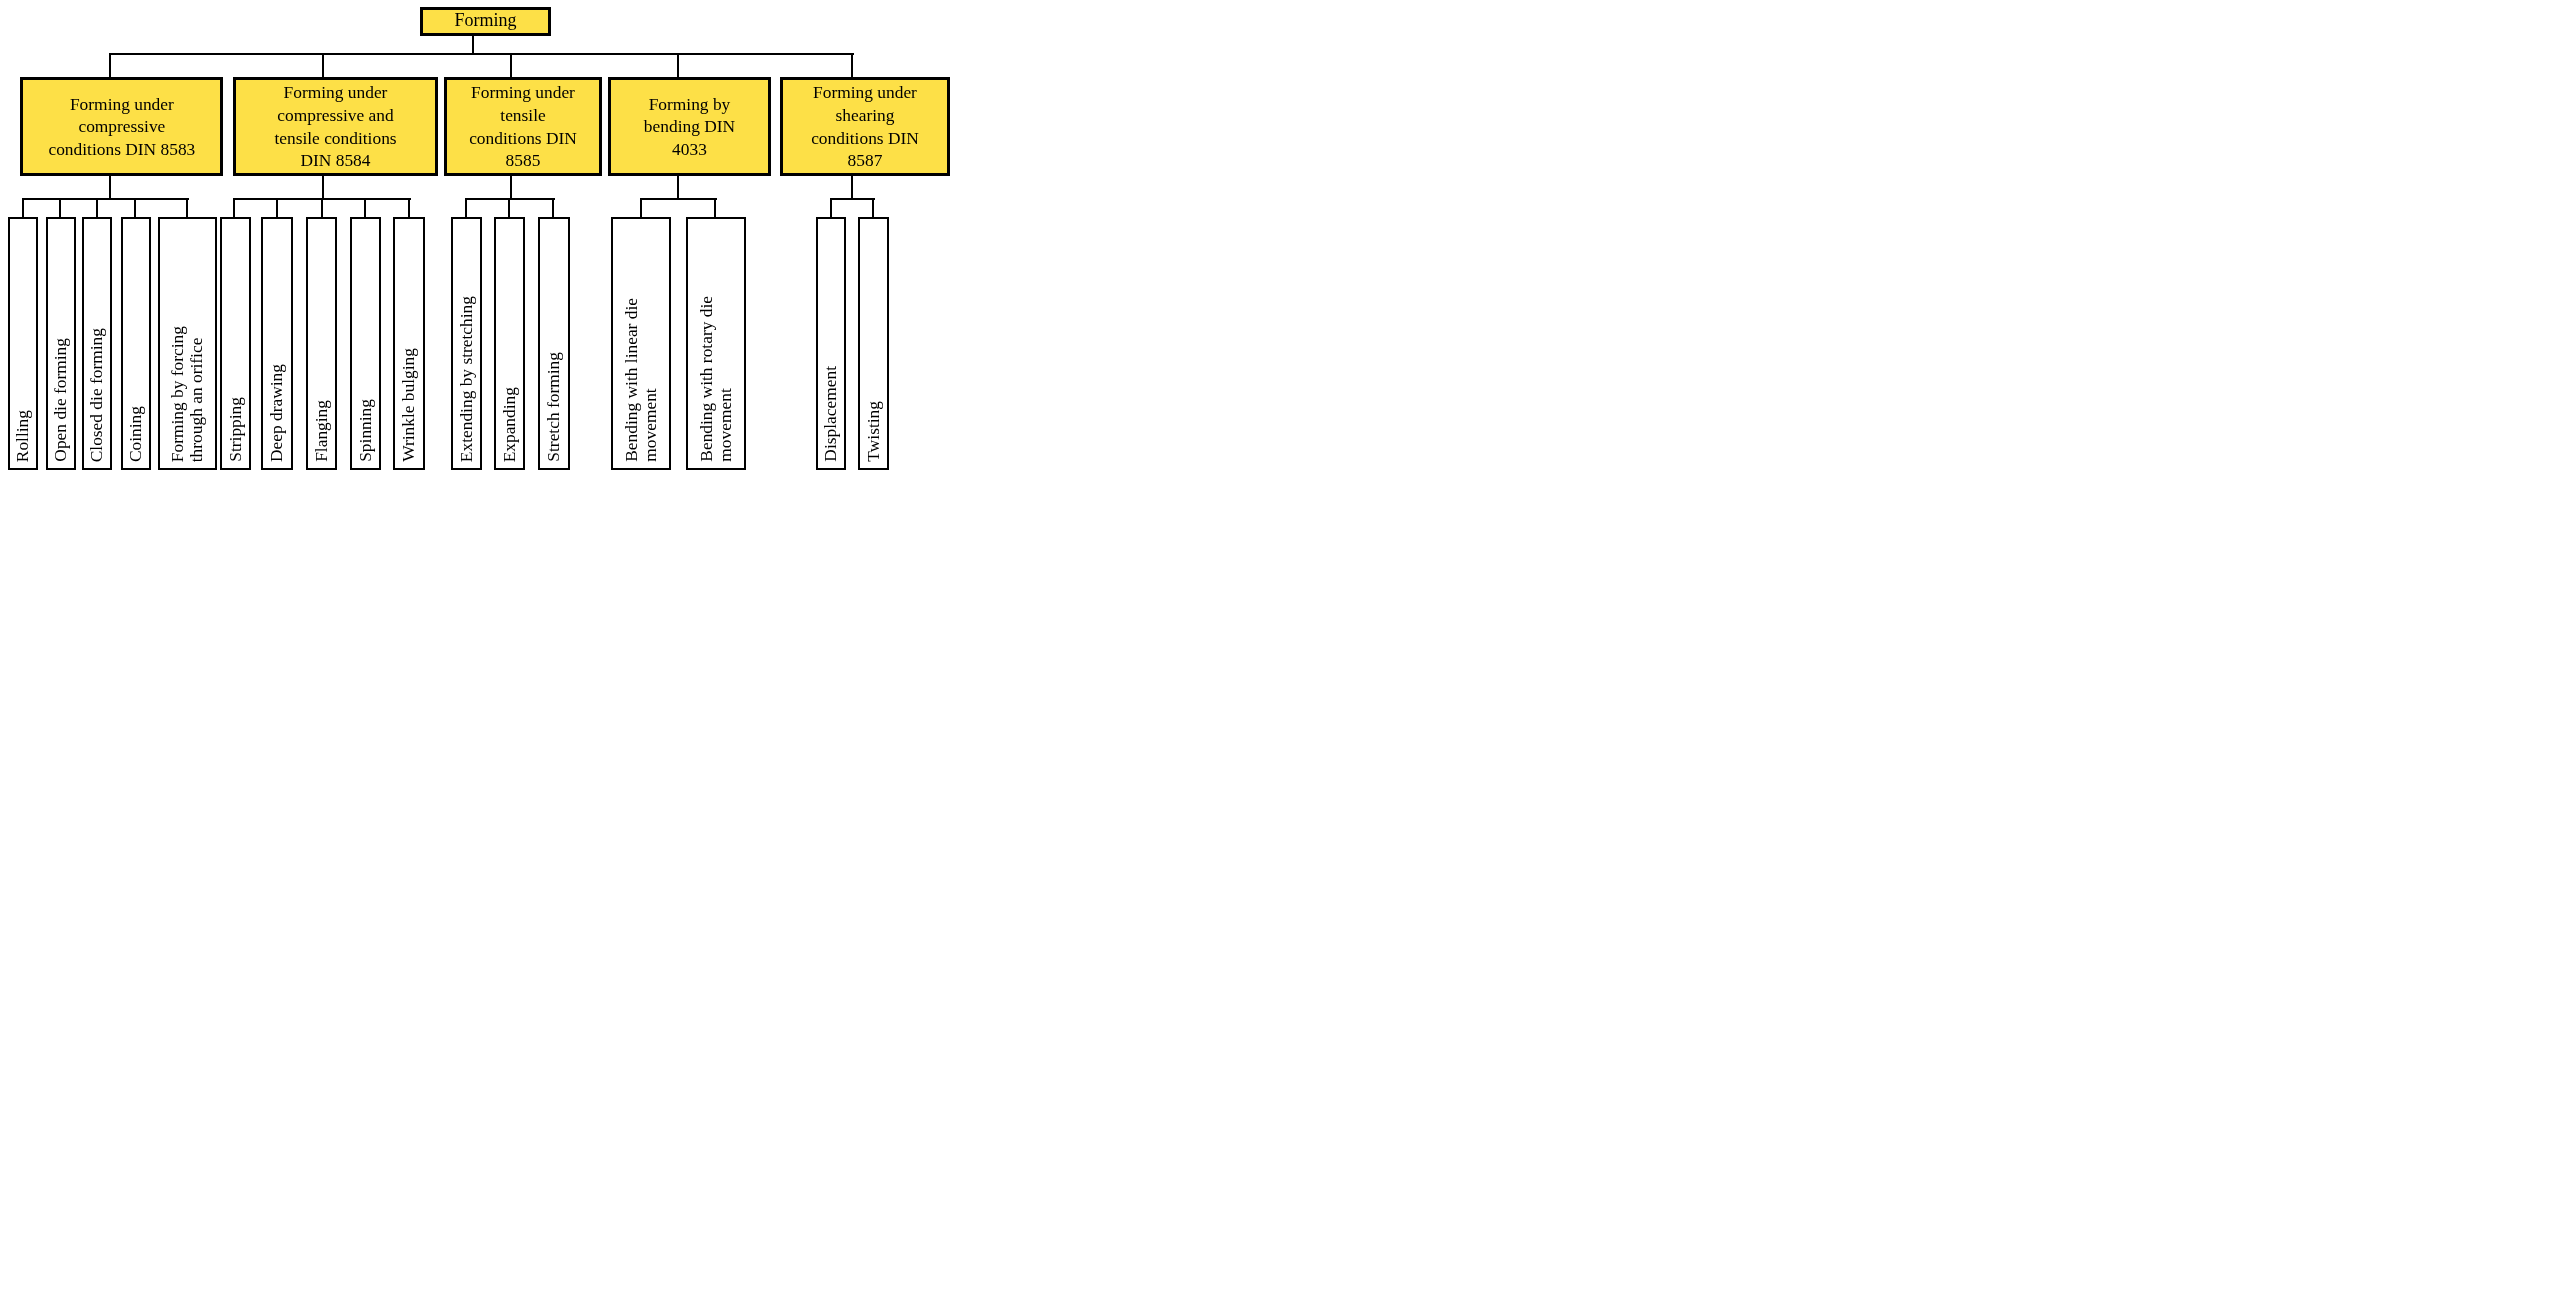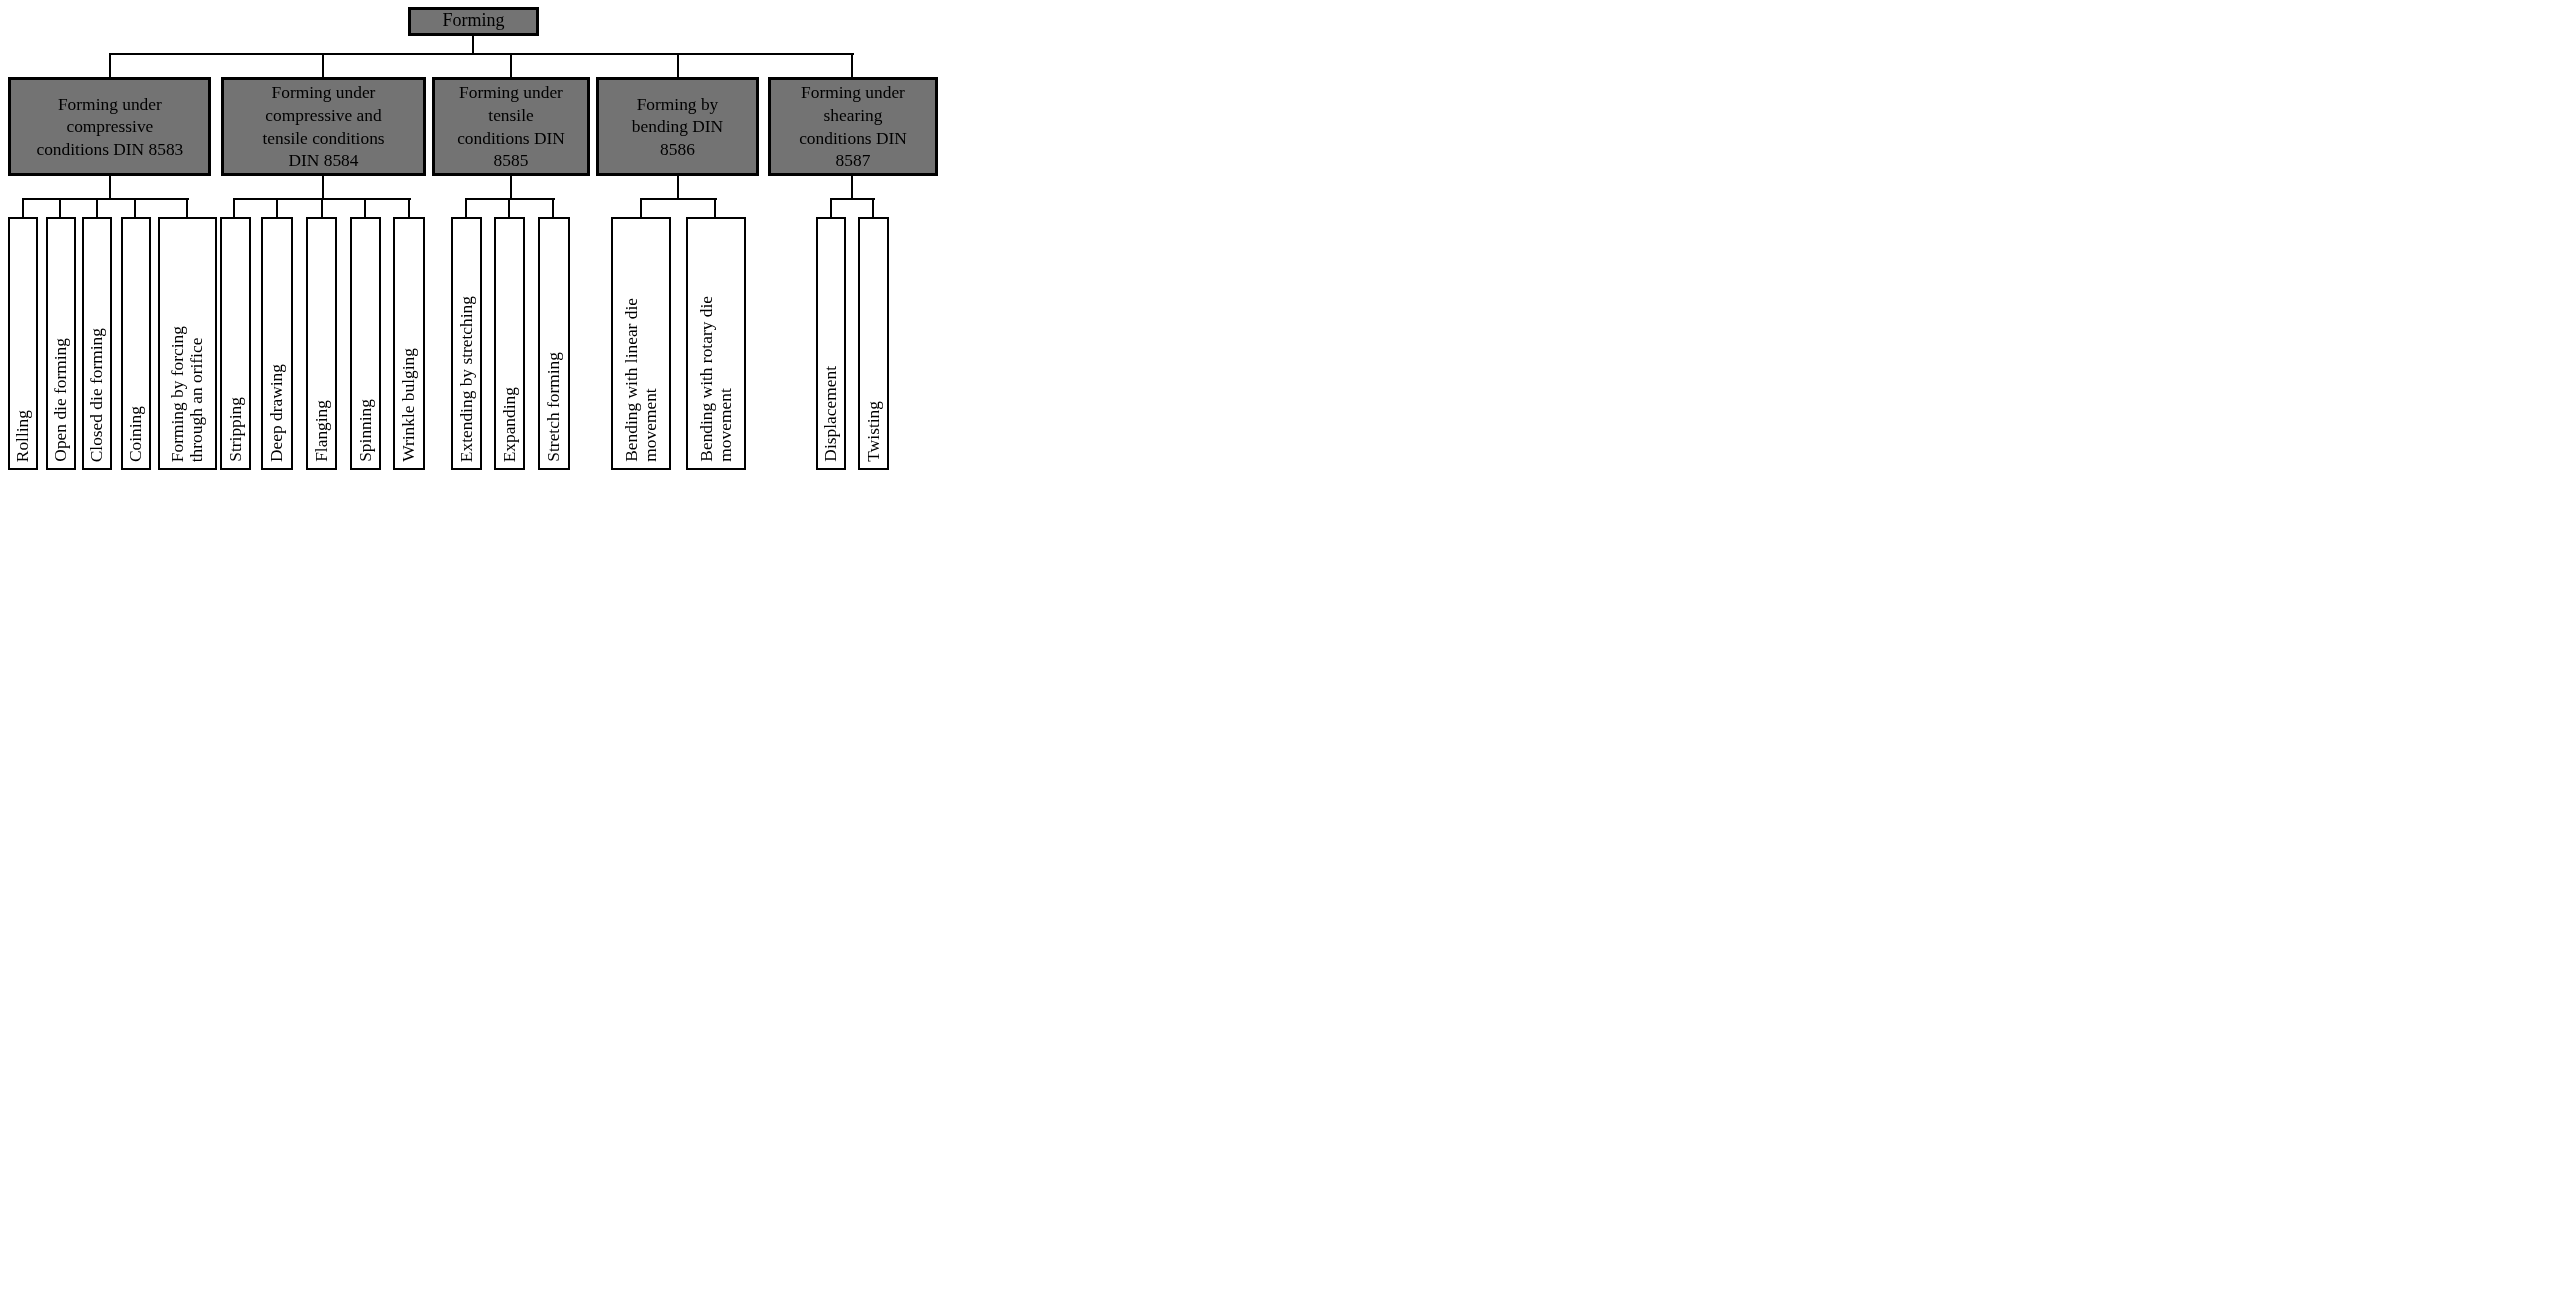--- a/index.html
+++ b/index.html
@@ -16,28 +16,29 @@
     color: #000000;
   }
   .line {
     position: absolute;
     background: #000000;
   }
   .box {
     position: absolute;
     box-sizing: border-box;
     border: 3px solid #000000;
-    background: #737373;
+    background: #fde047;
     display: flex;
     align-items: center;
     justify-content: center;
     text-align: center;
     font-size: 17.4px;
     line-height: 1.3;
     white-space: pre-line;
+    margin-left: 12px;
   }
   .box.root {
     font-size: 18px;
     line-height: 1.1;
   }
   .vbox {
     position: absolute;
     box-sizing: border-box;
     border: 2.4px solid #000000;
     background: #ffffff;
@@ -89,21 +90,21 @@
   </div>
   <div class="box" style="left:432px; top:77px; width:158px; height:99px;">
     <span>Forming under
 tensile
 conditions DIN
 8585</span>
   </div>
   <div class="box" style="left:596px; top:77px; width:163px; height:99px;">
     <span>Forming by
 bending DIN
-8586</span>
+4033</span>
   </div>
   <div class="box" style="left:768px; top:77px; width:170px; height:99px;">
     <span>Forming under
 shearing
 conditions DIN
 8587</span>
   </div>
 
   <div class="line" style="left:109px; top:176px; width:2.4px; height:24px;"></div>
   <div class="line" style="left:322px; top:176px; width:2.4px; height:24px;"></div>

